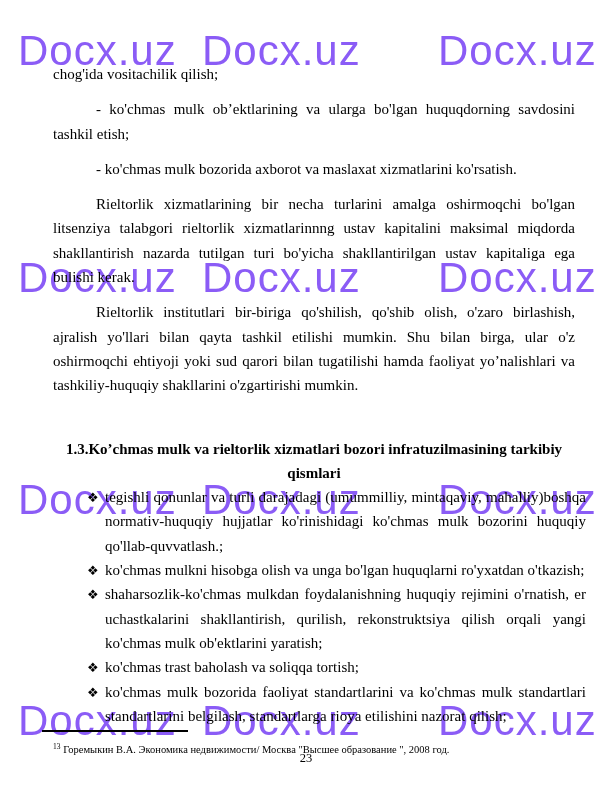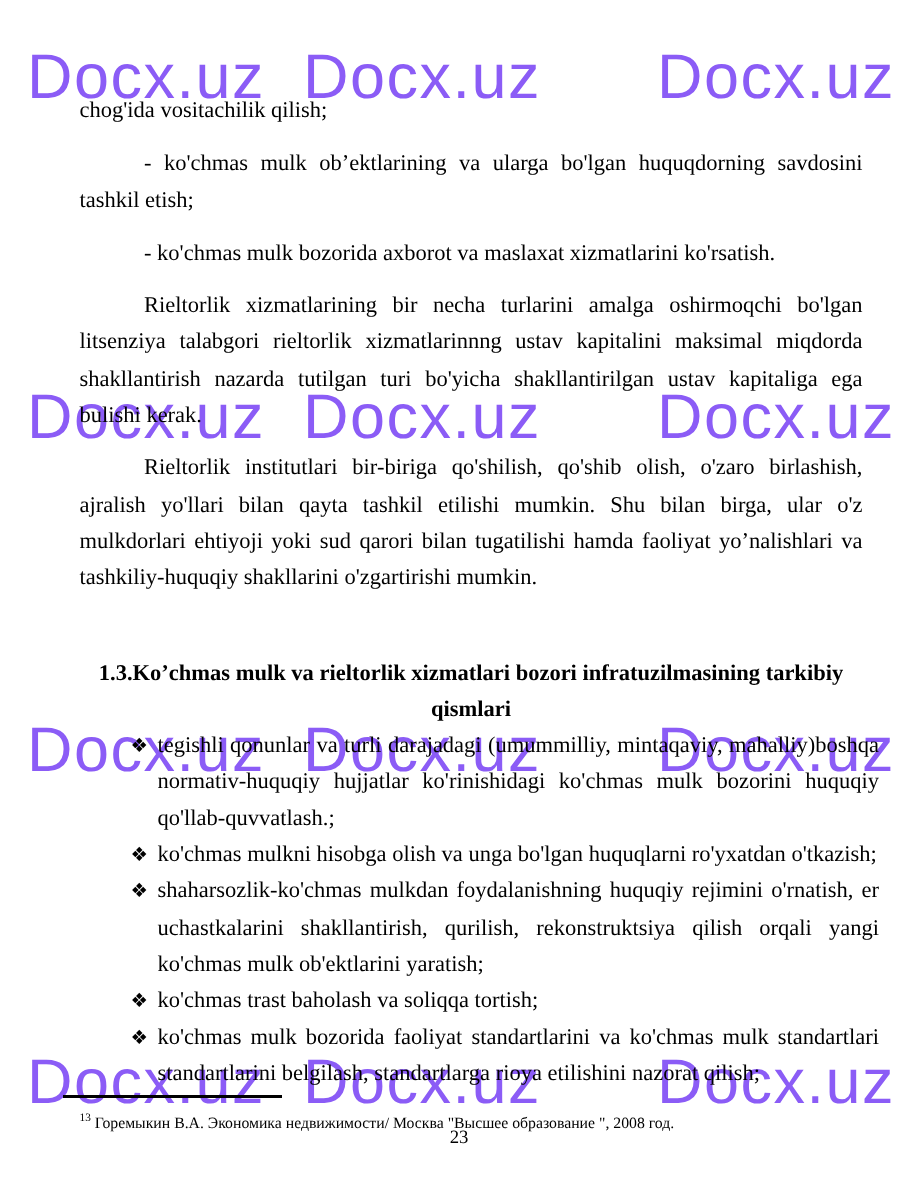--- a/index.html
+++ b/index.html
@@ -140,21 +140,21 @@
   </div>
 
   <div class="content">
 
     <p>chog'ida vositachilik qilish;</p>
 
     <p class="para-indent">-  ko'chmas mulk ob’ektlarining va ularga bo'lgan huquqdorning savdosini tashkil etish;</p>
     <p class="para-indent">- ko'chmas mulk bozorida axborot va maslaxat xizmatlarini ko'rsatish.</p>
 
     <p class="para-indent">Rieltorlik xizmatlarining bir necha turlarini amalga oshirmoqchi bo'lgan litsenziya talabgori rieltorlik xizmatlarinnng ustav kapitalini maksimal miqdorda shakllantirish nazarda tutilgan turi bo'yicha shakllantirilgan ustav kapitaliga ega bulishi kerak.</p>
-    <p class="para-indent">Rieltorlik institutlari bir-biriga qo'shilish, qo'shib olish, o'zaro birlashish, ajralish yo'llari bilan qayta tashkil etilishi mumkin. Shu bilan birga, ular o'z mulkdorlari ehtiyoji yoki sud qarori bilan tugatilishi hamda faoliyat yo’nalishlari va tashkiliy-huquqiy shakllarini o'zgartirishi mumkin.</p>
+    <p class="para-indent">Rieltorlik institutlari bir-biriga qo'shilish, qo'shib olish, o'zaro birlashish, ajralish yo'llari bilan qayta tashkil etilishi mumkin. Shu bilan birga, ular o'z oshirmoqchi ehtiyoji yoki sud qarori bilan tugatilishi hamda faoliyat yo’nalishlari va tashkiliy-huquqiy shakllarini o'zgartirishi mumkin.</p>
 
     <h2 class="heading">
       <span>1.3.Ko’chmas mulk  va rieltorlik xizmatlari bozori infratuzilmasining tarkibiy</span><br>
       <span>qismlari</span>
     </h2>
 
 
     <ul class="bullets">
       <li>
         <span class="glyph">❖</span>

